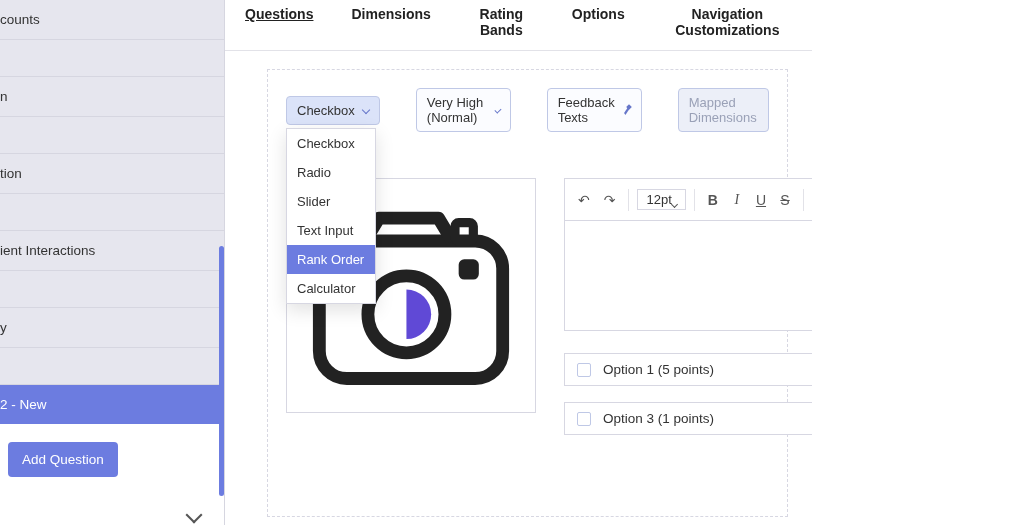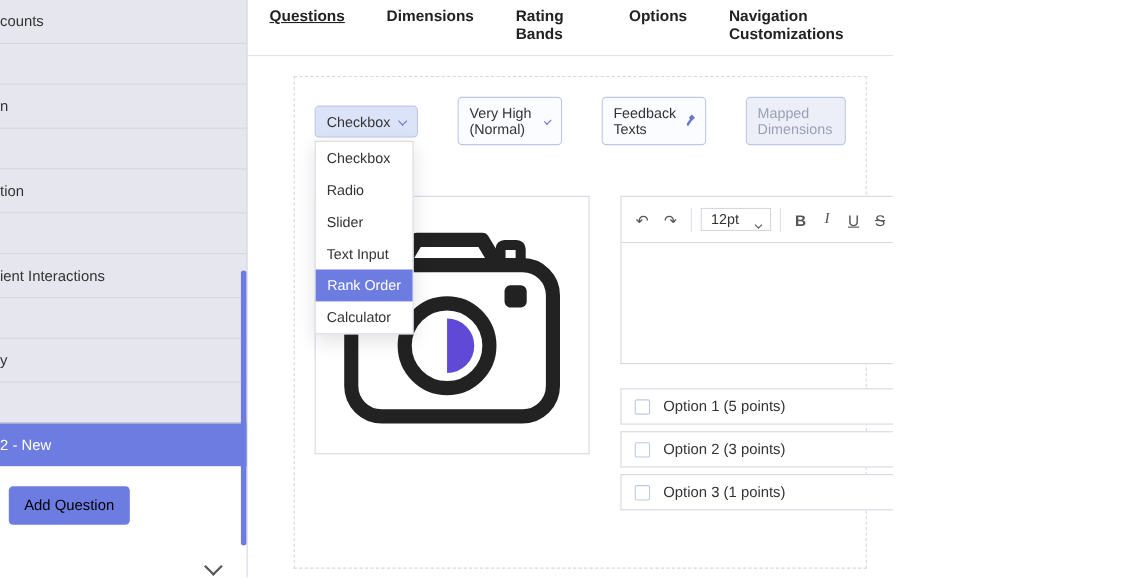--- a/index.html
+++ b/index.html
@@ -51,21 +51,21 @@
     padding: 18px 10px 18px 0;
     border-top: 1px solid #d6d6e0;
   }
   .side-lower {
     background: #fff;
   }
   .addq {
     margin: 18px 0 22px 8px;
     padding: 10px 14px;
     background: #6c7ce0;
-    color: #000000;
+    color: #ffffff;
     border: none;
     border-radius: 4px;
     cursor: pointer;
     font-size: 13.5px;
   }
   .chev-row {
     display: flex;
     justify-content: flex-end;
     padding: 10px 24px;
   }
@@ -89,20 +89,21 @@
     gap: 38px;
     padding: 6px 20px 10px 20px;
     border-bottom: 1px solid #e2e2e8;
     font-size: 14px;
   }
   .tab {
     cursor: pointer;
     color: #222;
     font-weight: 600;
     padding-bottom: 2px;
+    text-align: center;
   }
   .tab.active {
     text-decoration: underline;
   }
 
   .editor-area {
     padding: 18px 24px 8px 42px;
     position: relative;
     flex: 1;
     overflow: hidden;
@@ -180,21 +181,20 @@
     font-size: 13px;
     z-index: 20;
   }
   .dd-item {
     padding: 7px 10px;
     cursor: pointer;
   }
   .dd-item.highlight {
     background: #6c7ce0;
     color: #fff;
-    text-align: center;
   }
 
   .q-title {
     margin-top: 14px;
     font-size: 14px;
     color: #222;
   }
 
   .body-row {
     display: flex;
@@ -240,41 +240,41 @@
     height: 22px;
     background: #e2e2e8;
     margin: 0 4px;
   }
   .fontsel {
     border: 1px solid #d7d7e2;
     padding: 2px 8px;
     font-size: 13px;
     display: inline-flex;
     align-items: flex-end;
-    gap: 15px;
+    gap: 0;
   }
   .fontsel .mini-chev {
     width: 5px;
     height: 5px;
     border-right: 1.5px solid #555;
     border-bottom: 1.5px solid #555;
     transform: rotate(45deg);
   }
   .rte {
     border: 1px solid #d7d7e2;
     border-top: none;
     height: 110px;
     background: #fff;
   }
 
   .options {
     margin-top: 22px;
     display: flex;
     flex-direction: column;
-    gap: 6px;
+    gap: 16px;
   }
   .opt-row {
     display: flex;
     align-items: center;
     gap: 12px;
     border: 1px solid #d7d7e2;
     padding: 8px 12px;
     background: #fff;
   }
   .chk {
@@ -484,24 +484,20 @@
             </div>
             <div class="rte"></div>
 
             <div class="options">
               <div class="opt-row">
                 <span class="chk"></span>
                 <span class="opt-label">Option 1 (5  points)</span>
               </div>
               <div class="opt-row">
                 <span class="chk"></span>
-                <span class="opt-label">Option 2 (3  points)</span>
-              </div>
-              <div class="opt-row">
-                <span class="chk"></span>
                 <span class="opt-label">Option 3 (1  points)</span>
               </div>
             </div>
             <div class="add-opt-row">
               <button class="add-opt">Add Option</button>
             </div>
           </div>
 
         </div>
 

